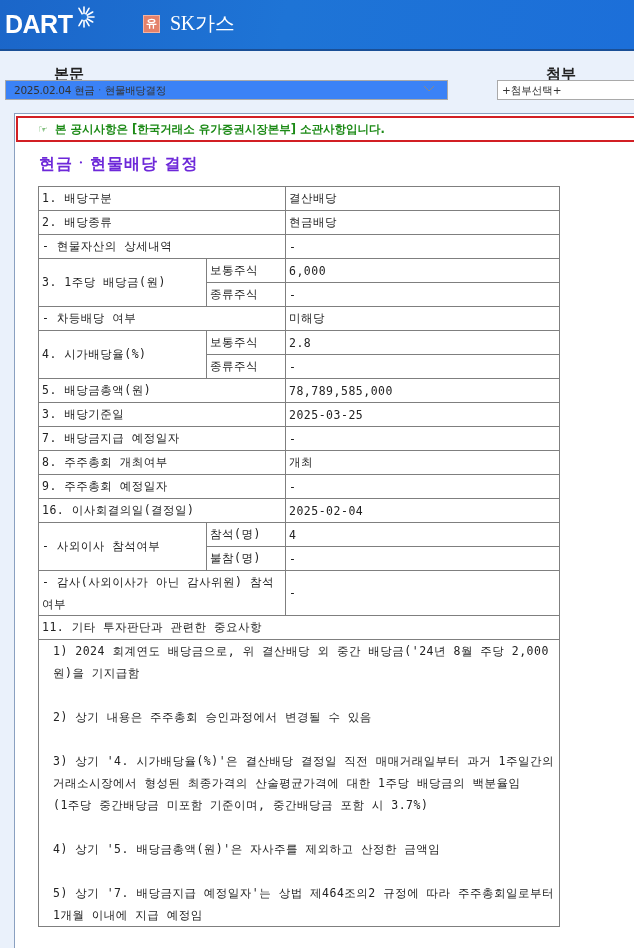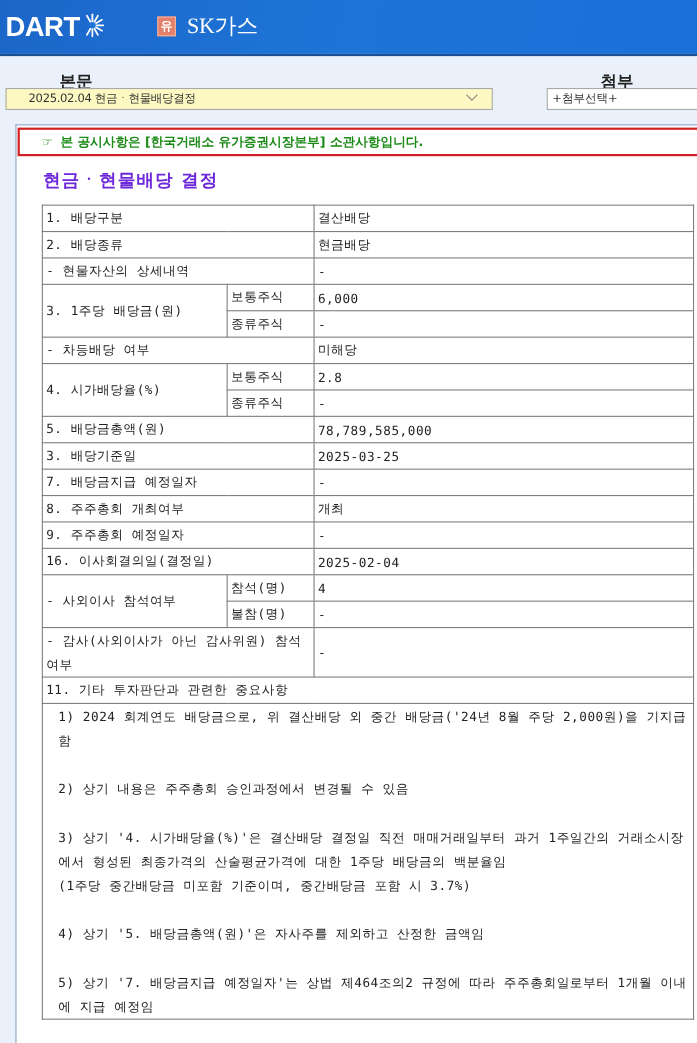--- a/index.html
+++ b/index.html
@@ -4,33 +4,33 @@
 <style>
   * { box-sizing: border-box; margin: 0; padding: 0; }
   html, body { width: 634px; height: 948px; overflow: hidden; background: #eaf1fb; font-family: "DejaVu Sans", sans-serif; }
 
   
   .header {
     position: absolute; left: 0; top: 0; width: 634px; height: 51px;
     background: linear-gradient(100deg, #1b66c9 0%, #1e74d6 45%, #1c6fd9 100%);
     border-bottom: 2px solid #1a4f96;
   }
-  .logo { position: absolute; left: 5px; top: 10px; height: 30px; display: flex; align-items: center; }
+  .logo { position: absolute; left: 5px; top: 10px; height: 30px; display: flex; }
   .logo-text { color: #ffffff; font-family: "Liberation Sans", sans-serif; font-weight: bold; font-size: 25px; letter-spacing: -0.5px; }
   .logo-burst { width: 22px; height: 22px; margin-left: 1px; margin-top: -4px; }
   .company { position: absolute; left: 143px; top: 10px; display: flex; align-items: center; }
   .market-badge { width: 17px; height: 18px; background: #e4816a; border: 1px solid #f2b3a2; color: #fff; font-size: 11px; font-weight: bold; display: flex; align-items: center; justify-content: center; }
   .company-name { color: #ffffff; font-family: Liberation Serif, serif; font-size: 20px; margin-left: 10px; letter-spacing: -0.3px; }
 
   
   .label { position: absolute; font-size: 15px; font-weight: bold; color: #222; margin-left: 48px; }
   .doc-select {
     position: absolute; left: 5px; top: 80px; width: 443px; height: 20px;
-    background: #fef9c3; border: 1px solid #a9a9a9; font-size: 10.5px; color: #333;
-    padding-left: 20px; line-height: 18px; letter-spacing: -0.3px;
+    background: #3b82f6; border: 1px solid #a9a9a9; font-size: 10.5px; color: #333;
+    padding-left: 8px; line-height: 18px; letter-spacing: -0.3px;
   }
   .doc-select .chev { position: absolute; right: 12px; top: 3px; width: 12px; height: 10px; }
   .attach-select {
     position: absolute; left: 497px; top: 80px; width: 140px; height: 20px;
     background: #fff; border: 1px solid #a9a9a9; font-size: 10.5px; color: #333;
     padding-left: 4px; line-height: 18px;
   }
 
   
   .doc-frame {
@@ -41,21 +41,21 @@
     position: absolute; left: 1px; top: 2px; width: 630px; height: 26px;
     border: 2px solid #d21f24; background: #fff;
     color: #1c8a16; font-size: 11.5px; font-weight: bold; line-height: 22px; padding-left: 20px;
   }
   .notice .hand { font-size: 11px; margin-right: 3px; }
   .doc-title {
     position: absolute; left: 24px; top: 40px; font-size: 16px; font-weight: bold; color: #6d28d9; letter-spacing: 1px;
   }
 
   table.dtable {
-    position: absolute; left: 23px; top: 72px; width: 593px;
+    position: absolute; left: 23px; top: 72px; width: 522px;
     border-collapse: collapse; font-family: "DejaVu Sans Mono", monospace; font-size: 11.5px; color: #222;
   }
   table.dtable td {
     border: 1px solid #7f7f7f; padding: 0 3px; height: 24px; vertical-align: middle; letter-spacing: 0.5px;
   }
   td.c1 { width: 168px; }
   td.c2 { width: 79px; margin-top: 44px; }
   td.c3 { }
   td.tall { height: 48px; line-height: 22px; }
   td.notes { vertical-align: top; height: 320px; padding-top: 4px; line-height: 22px; letter-spacing: 0.3px; }

